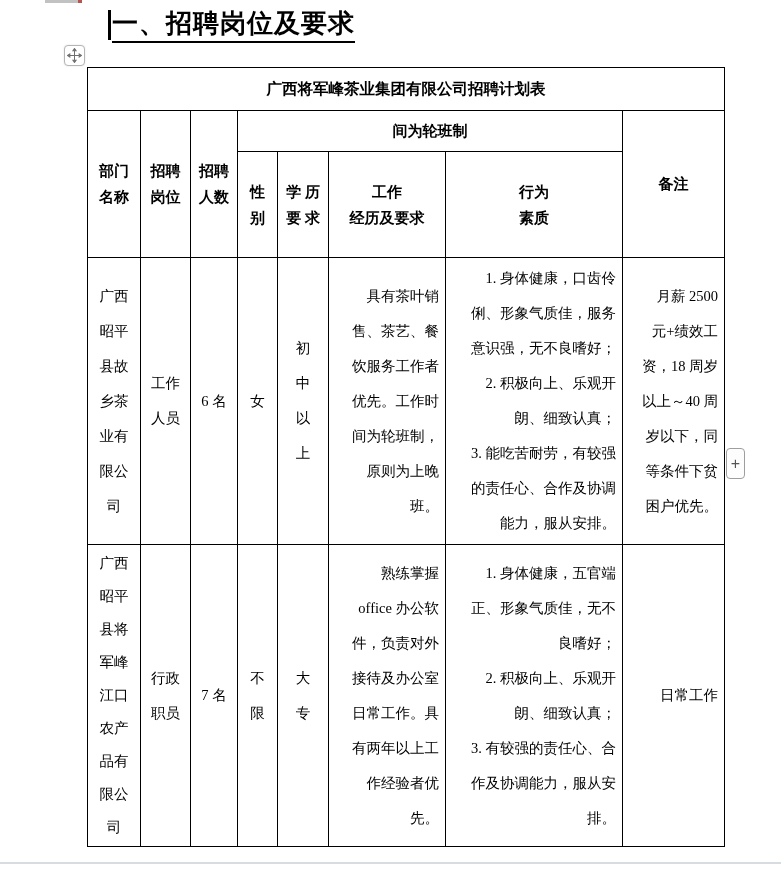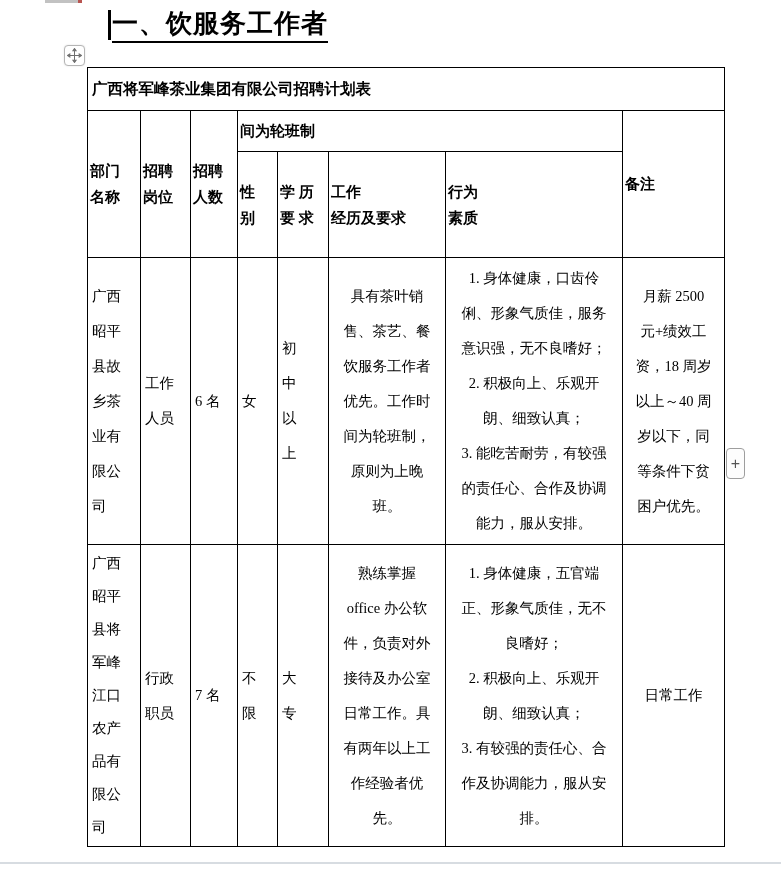--- a/index.html
+++ b/index.html
@@ -22,27 +22,27 @@
   .move-handle{
     position:absolute;left:64px;top:45px;width:21px;height:21px;
     background:#fff;border:1px solid #b5b5b5;border-radius:4px;
     display:flex;align-items:center;justify-content:center;
     box-shadow:0 0 2px rgba(0,0,0,.12);cursor:move;box-sizing:border-box;
   }
   
   .table-wrap{position:absolute;left:87px;top:67px;}
   table{border-collapse:collapse;table-layout:fixed;width:637px;}
   td{
-    border:1px solid #000;vertical-align:middle;
+    border:1px solid #000;text-align:center;vertical-align:middle;
     font-size:14.5px;padding:2px 4px;white-space:pre-line;overflow:hidden;
     line-height:35px;
   }
   td.title-cell{font-weight:bold;font-size:15.5px;line-height:20px;}
   td.hdr{font-weight:bold;font-size:15px;line-height:26px;padding:0 2px;}
-  td.left{text-align:center;padding:2px 6px;}
+  td.left{text-align:right;padding:2px 6px;}
   td.lh-sm{line-height:33px;}
   tr.r-title{height:43px;}
   tr.r-cond{height:41px;}
   tr.r-sub{height:106px;}
   tr.r-d1{height:287px;}
   tr.r-d2{height:301px;}
   
   .insert-btn{
     position:absolute;left:726px;top:448px;width:19px;height:31px;
     background:#fdfdfd;border:1px solid #9e9e9e;border-radius:4px;
@@ -52,21 +52,21 @@
   
   .bottom-divider{position:absolute;left:0;top:862px;width:781px;height:2px;background:#d7dce1;}
 </style>
 </head>
 <body>
 
 <div class="top-bar"></div>
 <div class="top-bar-tick"></div>
 
 <div class="caret"></div>
-<div class="heading">一、饮服务工作者</div>
+<div class="heading">一、招聘岗位及要求</div>
 
 <div class="move-handle">
   <span style="display:flex;">
     <svg width="15" height="15" viewBox="0 0 16 16">
       <g stroke="#6f6f6f" stroke-width="1.1" fill="#6f6f6f">
         <line x1="8" y1="3" x2="8" y2="13"></line>
         <line x1="3" y1="8" x2="13" y2="8"></line>
         <path d="M8 0.6 L6.3 3 H9.7 Z"></path>
         <path d="M8 15.4 L6.3 13 H9.7 Z"></path>
         <path d="M0.6 8 L3 6.3 V9.7 Z"></path>

